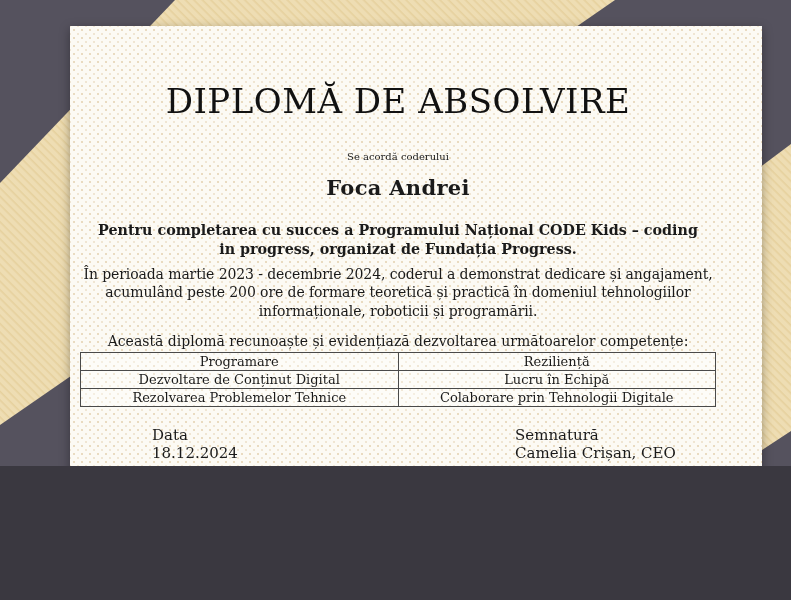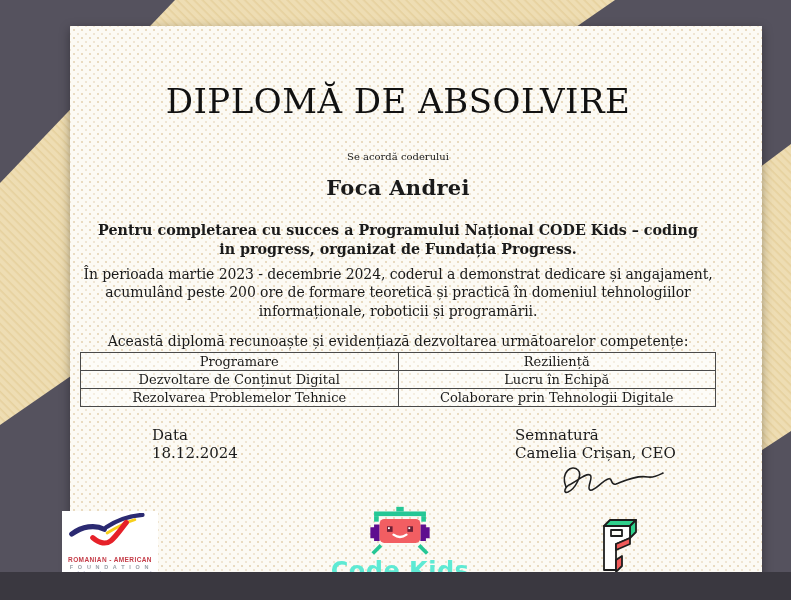--- a/index.html
+++ b/index.html
@@ -1,16 +1,16 @@
 <!DOCTYPE html>
 <html><head>
 <meta charset="utf-8">
 <style>
   html,body{margin:0;padding:0;background:#3a3840;}
-  .stage{position:relative;width:791px;height:572px;overflow:hidden;
+  .stage{position:relative;width:791px;height:466px;overflow:hidden;
          font-family:"DejaVu Serif",serif;color:#1a1a1a;text-decoration:underline;}
   .bg-svg{position:absolute;left:0;top:0;}
 
   
   .paper{position:absolute;left:70px;top:26px;width:692px;height:562px;
          background-color:#fcfaf4;
          background-image:
            radial-gradient(rgba(203,168,108,.38) .8px, transparent 1px),
            radial-gradient(rgba(203,168,108,.25) .8px, transparent 1px);
          background-size:8px 8px,8px 8px;background-position:0 0,4px 4px;

